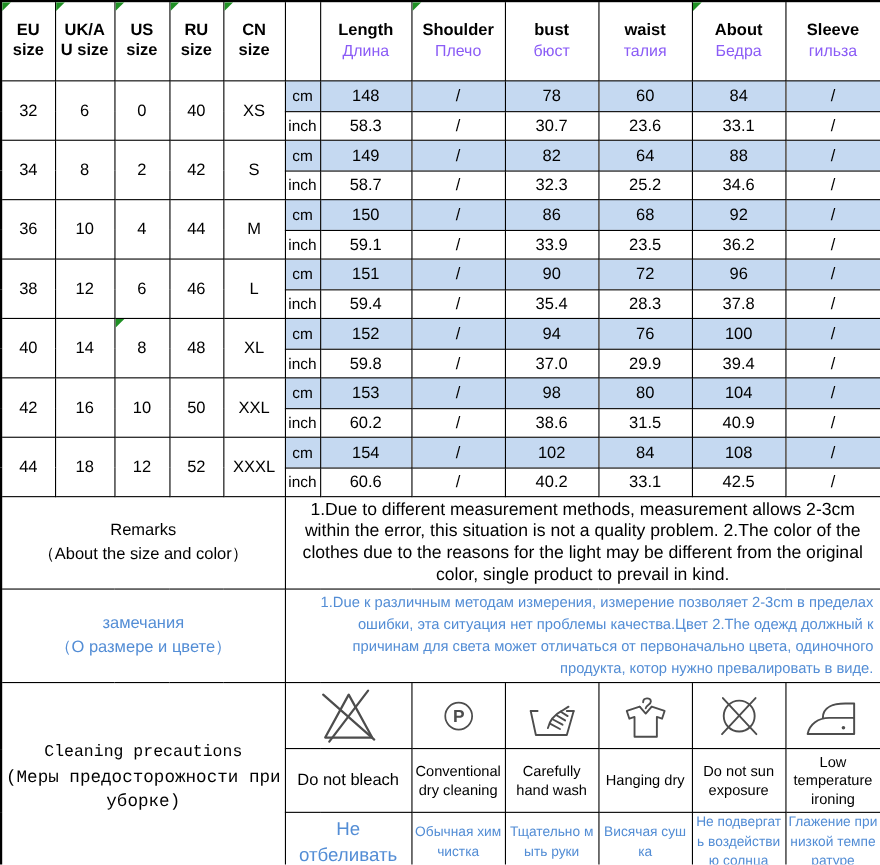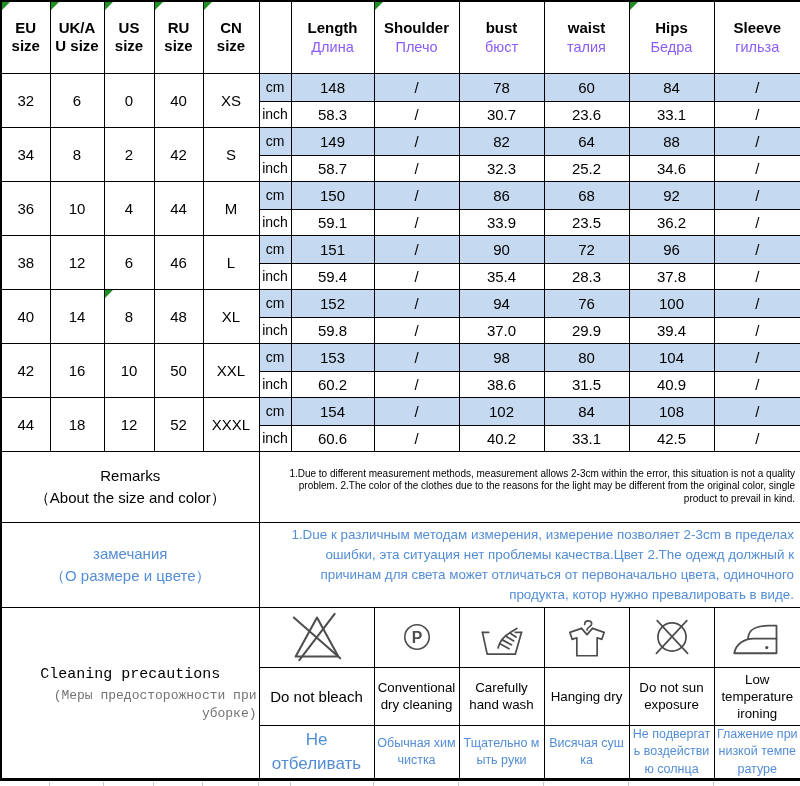--- a/index.html
+++ b/index.html
@@ -27,29 +27,29 @@
   tr.r-in  { height:26px; }
   .hl { background:#c5d9f1; }
   td.sz  { font-size:15px; position:relative; }
   td.val { font-size:15px; }
   td.unit { font-size:14px; padding:0; }
 
   tr.rem-en-row { height:71px; }
   tr.rem-ru-row { height:79px; }
   .label-cell { font-size:15px; line-height:1.45; }
   .blue-text { color:#538dd5; }
-  .remarks-text { font-size:10px; line-height:1.24; padding:2px 5px;text-align:right; }
+  .remarks-text { font-size:16px; line-height:1.24; padding:2px 5px; }
   .remarks-text-ru { font-size:13.4px; line-height:1.5; padding:2px 6px; color:#538dd5;text-align:right; }
 
   tr.icons-row { height:60px; }
   tr.clean-en-row { height:58px; }
   tr.clean-ru-row { height:54px; }
   .clean-label-cell { line-height:1.4;font-family:Liberation Mono, monospace; }
   .clean-label-cell .l1 { font-size:15px; }
-  .clean-label-cell .l2 { font-size:13px; color:#737373; margin-top:2px;text-align:right; }
+  .clean-label-cell .l2 { font-size:16px; color:#000000; margin-top:2px; }
   .icon-cell svg { display:block; margin:0 auto; }
   .icon-cell svg * { stroke:#4d4d4d; stroke-width:2.2; fill:none;
                      stroke-linecap:round; stroke-linejoin:round; }
   .icon-cell svg text { stroke:none; fill:#4d4d4d; }
   .icon-cell svg .dot { fill:#4d4d4d; stroke:none; }
   td.cl-en { font-size:13.3px; line-height:1.3; }
   td.cl-en.big { font-size:15px; }
   td.cl-ru { color:#538dd5; font-size:12.5px; line-height:1.4; word-break:break-all; }
   td.cl-ru.big { font-size:17px; word-break:normal; }
 
@@ -117,21 +117,21 @@
     <th>
           <div>bust</div>
           <div class="ru-sub">бюст</div>
         </th>
     <th>
           <div>waist</div>
           <div class="ru-sub">талия</div>
         </th>
     <th>
           <span class="tri"></span>
-          <div>Hips</div>
+          <div>About</div>
           <div class="ru-sub">Бедра</div>
         </th>
     <th>
           <div>Sleeve</div>
           <div class="ru-sub">гильза</div>
         </th>
   </tr>
 
   <tr class="r-cm">
     <td class="sz" rowspan="2">32</td>

